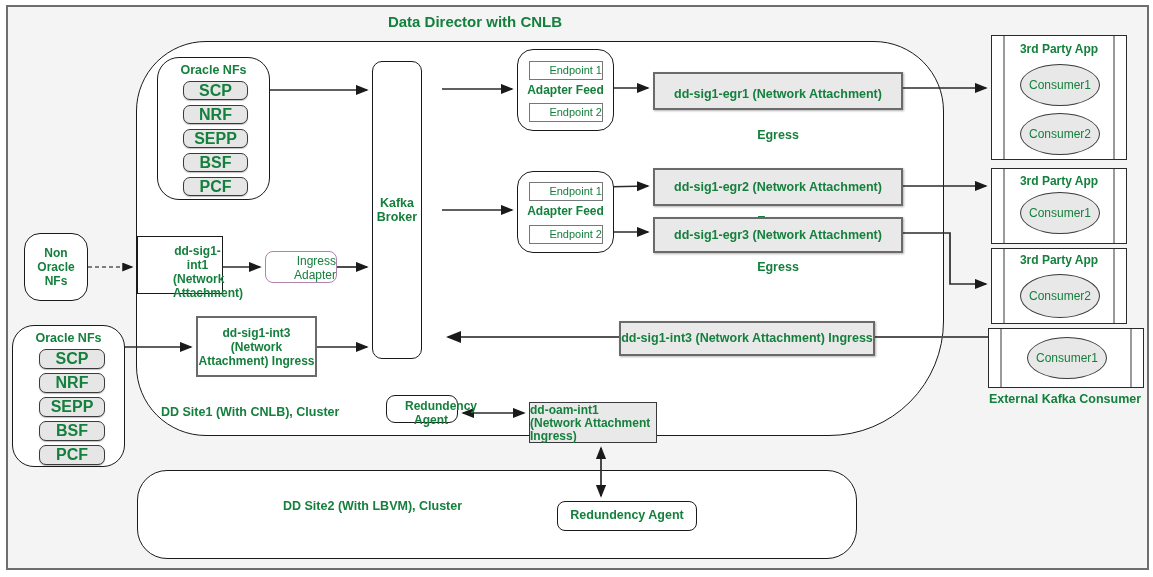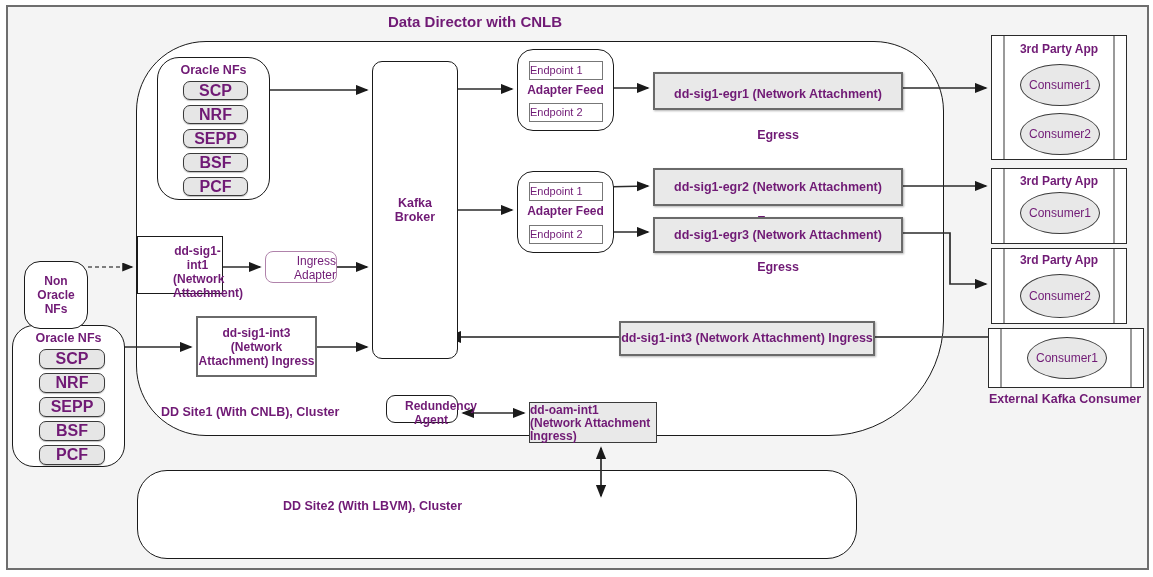--- a/index.html
+++ b/index.html
@@ -1,35 +1,35 @@
 <!DOCTYPE html>
 <html><head>
 <meta charset="utf-8">
 <style>
   html,body{margin:0;padding:0;background:#ffffff;}
   #canvas{position:relative;width:1153px;height:577px;background:#ffffff;
-          font-family:"Liberation Sans",sans-serif;color:#701a75;overflow:hidden;}
+          font-family:"Liberation Sans",sans-serif;color:#15803d;overflow:hidden;}
   .abs{position:absolute;}
   #frame{left:6px;top:5px;width:1139px;height:561px;border:2px solid #6e6e6e;background:#f4f4f4;}
   .title{font-size:15px;font-weight:bold;text-align:center;}
   .container{background:#ffffff;border:1.5px solid #1a1a1a;}
   .site-label{font-size:12.5px;font-weight:bold;text-align:left;}
   .group{background:#ffffff;border:1.4px solid #1a1a1a;border-radius:22px;}
   .group-title{font-size:12.5px;font-weight:bold;text-align:center;}
   .nfbox{background:#e6e6e6;border:1.3px solid #3a3a3a;border-radius:7px;
          font-size:16px;font-weight:bold;text-align:center;box-shadow:0 1px 1px rgba(0,0,0,.25);}
   .whitebox{background:#ffffff;border:1.4px solid #1a1a1a;font-size:12px;font-weight:bold;text-align:center;}
   .whitebox span,.graybox3 span{display:block;line-height:14px;}
   .graybox{background:#e9e9e9;border:2px solid #6a6a6a;font-size:12.5px;font-weight:bold;
            text-align:center;box-shadow:1px 1px 2px rgba(0,0,0,.3);}
   .graybox3{background:#e9e9e9;border:1.5px solid #3a3a3a;font-size:12px;font-weight:bold;}
   .kafka{display:flex;flex-direction:column;justify-content:center;align-items:center;
          font-size:12.5px;font-weight:bold;background:#fff;border:1.5px solid #1a1a1a;border-radius:10px;}
   .afgroup{background:#fff;border:1.4px solid #1a1a1a;border-radius:16px;}
-  .ep{background:#fff;border:1.2px solid #777;font-size:11px;text-align:left;line-height:16px;}
+  .ep{background:#fff;border:1.2px solid #777;font-size:11px;text-align:right;line-height:16px;}
   .af-label{font-size:12px;font-weight:bold;text-align:center;}
   .adapter{background:#fff;border:1.6px solid #b083ab;border-radius:8px;
            font-size:12px;font-weight:normal;text-align:right;}
   .adapter span,.ra span{display:block;line-height:14px;}
   .app{background:#fff;border:1.6px solid #2a2a2a;}
   .bar-l{left:11px;top:0;bottom:0;width:2px;background:#9a9a9a;}
   .bar-r{right:11px;top:0;bottom:0;width:2px;background:#9a9a9a;}
   .app-title{left:0;right:0;font-size:12px;font-weight:bold;text-align:center;}
   .ellipse{background:#e8e8e8;border:1.4px solid #3a3a3a;border-radius:50%;
            font-size:12px;text-align:center;display:flex;align-items:center;justify-content:center;}
@@ -91,21 +91,21 @@
 
   <div class="abs group" style="left:12px;top:325px;width:111px;height:140px;">
     <div class="abs group-title" style="left:0;right:0;top:5px;">Oracle NFs</div>
     <div class="abs nfbox" style="left:26px;top:23px;width:64px;height:18px;line-height:18px;">SCP</div>
     <div class="abs nfbox" style="left:26px;top:47px;width:64px;height:18px;line-height:18px;">NRF</div>
     <div class="abs nfbox" style="left:26px;top:71px;width:64px;height:18px;line-height:18px;">SEPP</div>
     <div class="abs nfbox" style="left:26px;top:95px;width:64px;height:18px;line-height:18px;">BSF</div>
     <div class="abs nfbox" style="left:26px;top:119px;width:64px;height:18px;line-height:18px;">PCF</div>
   </div>
 
-  <div class="abs whitebox" style="left:24px;top:233px;width:64px;height:68px;border-radius:16px;padding-top:12px;box-sizing:border-box;margin-top:28px;">
+  <div class="abs whitebox" style="left:24px;top:233px;width:64px;height:68px;border-radius:16px;padding-top:12px;box-sizing:border-box;">
     <span>Non</span>
     <span>Oracle</span>
     <span>NFs</span>
   </div>
 
   <div class="abs whitebox" style="left:137px;top:236px;width:86px;height:58px;padding-top:7px;box-sizing:border-box;padding-left:35px;">
     <span>dd-sig1-int1</span>
     <span>(Network</span>
     <span>Attachment)</span>
   </div>
@@ -114,21 +114,21 @@
     <span>Ingress</span>
     <span>Adapter</span>
   </div>
 
   <div class="abs whitebox" style="left:196px;top:316px;width:121px;height:61px;border:2px solid #6a6a6a;padding-top:8px;box-sizing:border-box;">
     <span>dd-sig1-int3</span>
     <span>(Network</span>
     <span>Attachment) Ingress</span>
   </div>
 
-  <div class="abs kafka" style="left:372px;top:61px;width:86px;height:298px;box-sizing:border-box;">
+  <div class="abs kafka" style="left:372px;top:61px;width:50px;height:298px;box-sizing:border-box;">
     <span>Kafka</span>
     <span>Broker</span>
   </div>
 
   <div class="abs afgroup" style="left:517px;top:49px;width:95px;height:80px;">
     <div class="abs ep" style="left:11px;top:11px;width:72px;height:17px;">Endpoint 1</div>
     <div class="abs af-label" style="left:0;right:0;top:33px;">Adapter Feed</div>
     <div class="abs ep" style="left:11px;top:53px;width:72px;height:17px;">Endpoint 2</div>
   </div>
 
@@ -148,20 +148,21 @@
     <span>Redundency</span>
     <span>Agent</span>
   </div>
 
   <div class="abs graybox3" style="left:529px;top:402px;width:128px;height:41px;padding-top:1px;box-sizing:border-box;">
     <span style="line-height:13px;">dd-oam-int1</span>
     <span style="line-height:13px;">(Network Attachment</span>
     <span style="line-height:13px;">Ingress)</span>
   </div>
 
+  <div class="abs ra" style="left:557px;top:501px;width:138px;height:28px;line-height:26px;font-size:12.5px;border-radius:8px;">Redundency Agent</div>
 
   <div class="abs app" style="left:991px;top:35px;width:134px;height:123px;">
     <div class="abs bar-l"></div>
     <div class="abs bar-r"></div>
     <div class="abs app-title" style="top:6px;">3rd Party App</div>
     <div class="abs ellipse" style="left:28px;top:28px;width:78px;height:40px;">Consumer1</div>
     <div class="abs ellipse" style="left:28px;top:77px;width:78px;height:40px;">Consumer2</div>
   </div>
 
   <div class="abs app" style="left:991px;top:168px;width:134px;height:74px;">

